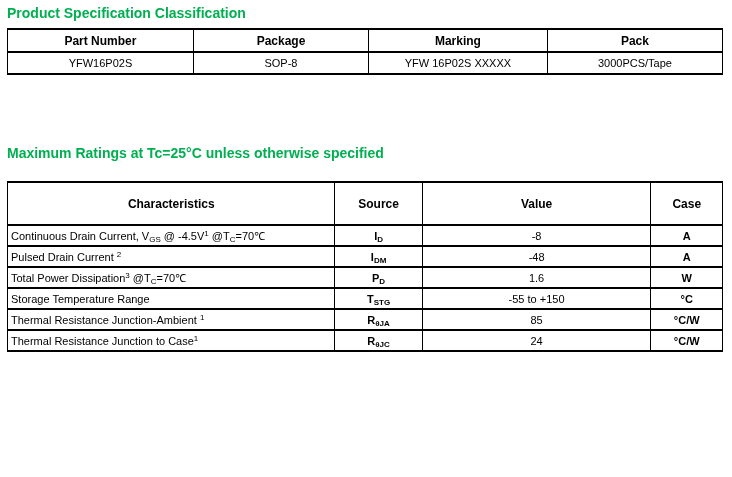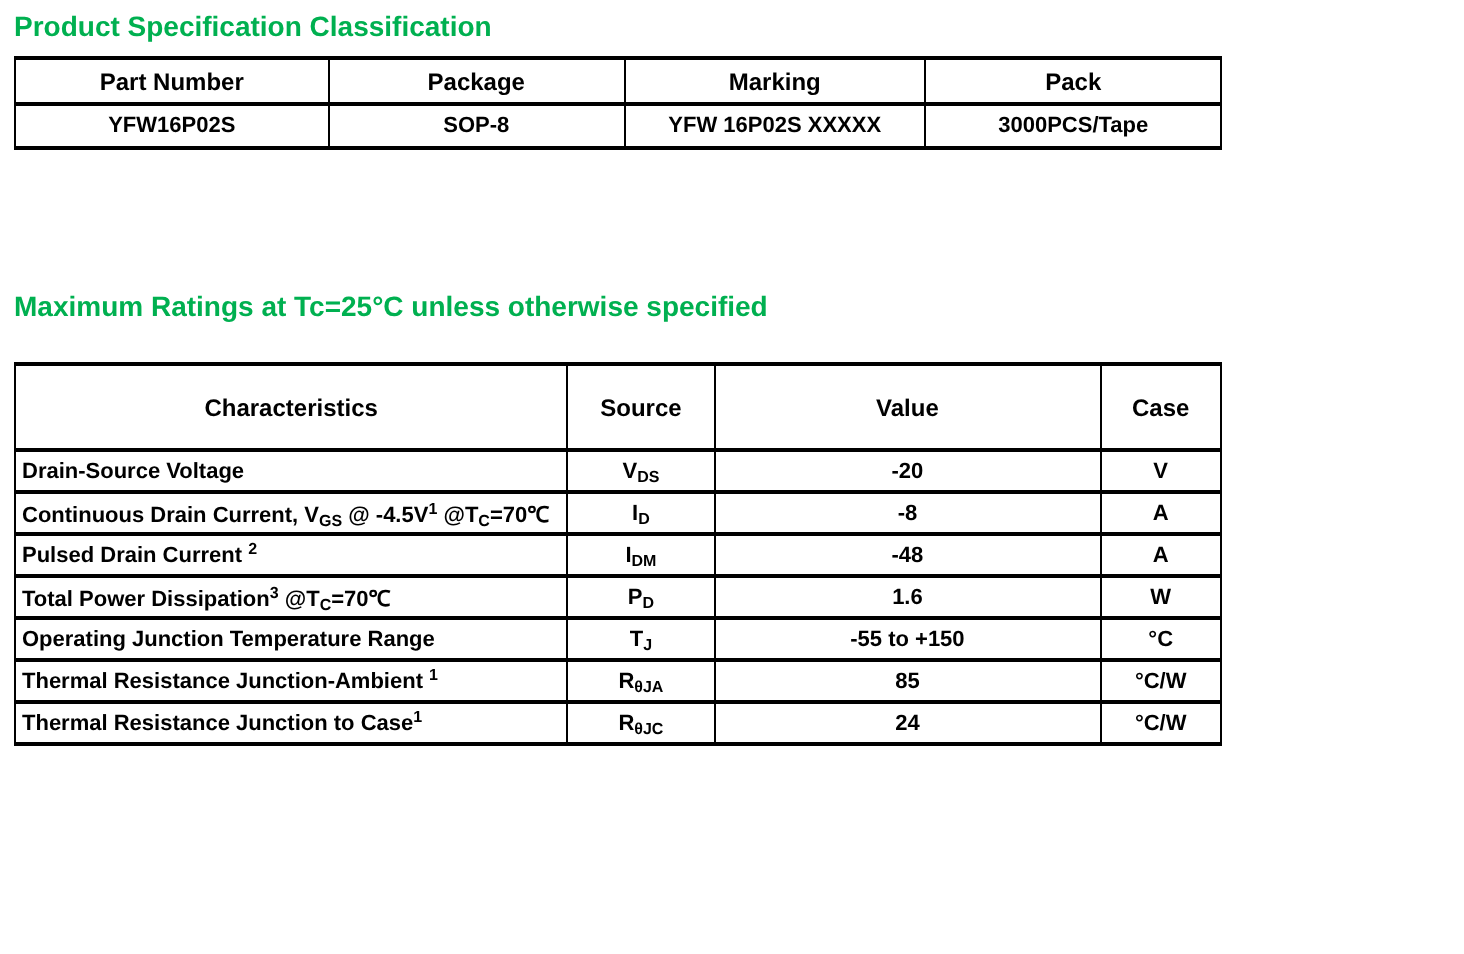--- a/index.html
+++ b/index.html
@@ -17,35 +17,35 @@
     color: #00B050;
     font-size: 14px;
     font-weight: bold;
     line-height: 18px;
     margin: 0 0 6px 0;
   }
   .sec-title.second { margin-top: 69px; margin-bottom: 19px; }
 
   table.tbl {
     border-collapse: collapse;
-    width: 604px;
+    width: 716px;
     table-layout: fixed;
   }
   .tbl th, .tbl td {
     border: 1px solid #000;
     border-top-width: 2px;
     border-bottom-width: 2px;
     text-align: center;
     vertical-align: middle;
     padding: 0 2px;
     overflow: hidden;
     white-space: nowrap;
   }
   .tbl th { font-size: 12px; font-weight: bold; }
-  .tbl td { font-size: 11px; font-weight: bold; }
+  .tbl td { font-size: 11px; font-weight: normal; }
 
   
   .tbl1 th { height: 23px; }
   .tbl1 td { height: 22px; }
 
   
   .tbl2 thead th { height: 43px; }
   .tbl2 td { height: 21px; }
   .tbl2 td.char { text-align: left; padding-left: 3px; }
   .tbl2 td.sym  { font-weight: bold; }
@@ -98,26 +98,20 @@
     <thead>
       <tr>
         <th>Characteristics</th>
         <th>Source</th>
         <th>Value</th>
         <th>Case</th>
       </tr>
     </thead>
     <tbody>
 
-        <tr>
-          <td class="char">Drain-Source Voltage</td>
-          <td class="sym">V<sub>DS</sub></td>
-          <td class="val">-20</td>
-          <td class="unit">V</td>
-        </tr>
 
 
 
         <tr>
           <td class="char">Continuous Drain Current, V<sub>GS</sub> @ -4.5V<sup>1</sup> @T<sub>C</sub>=70℃</td>
           <td class="sym">I<sub>D</sub></td>
           <td class="val">-8</td>
           <td class="unit">A</td>
         </tr>
 
@@ -129,27 +123,27 @@
         </tr>
 
 
         <tr>
           <td class="char">Total Power Dissipation<sup>3</sup> @T<sub>C</sub>=70℃</td>
           <td class="sym">P<sub>D</sub></td>
           <td class="val">1.6</td>
           <td class="unit">W</td>
         </tr>
 
-
         <tr>
-          <td class="char">Operating Junction Temperature Range</td>
-          <td class="sym">T<sub>J</sub></td>
+          <td class="char">Storage Temperature Range</td>
+          <td class="sym">T<sub>STG</sub></td>
           <td class="val">-55 to +150</td>
           <td class="unit">°C</td>
         </tr>
+
 
         <tr>
           <td class="char">Thermal Resistance Junction-Ambient <sup>1</sup></td>
           <td class="sym">R<sub>θJA</sub></td>
           <td class="val">85</td>
           <td class="unit">°C/W</td>
         </tr>
 
         <tr>
           <td class="char">Thermal Resistance Junction to Case<sup>1</sup></td>

